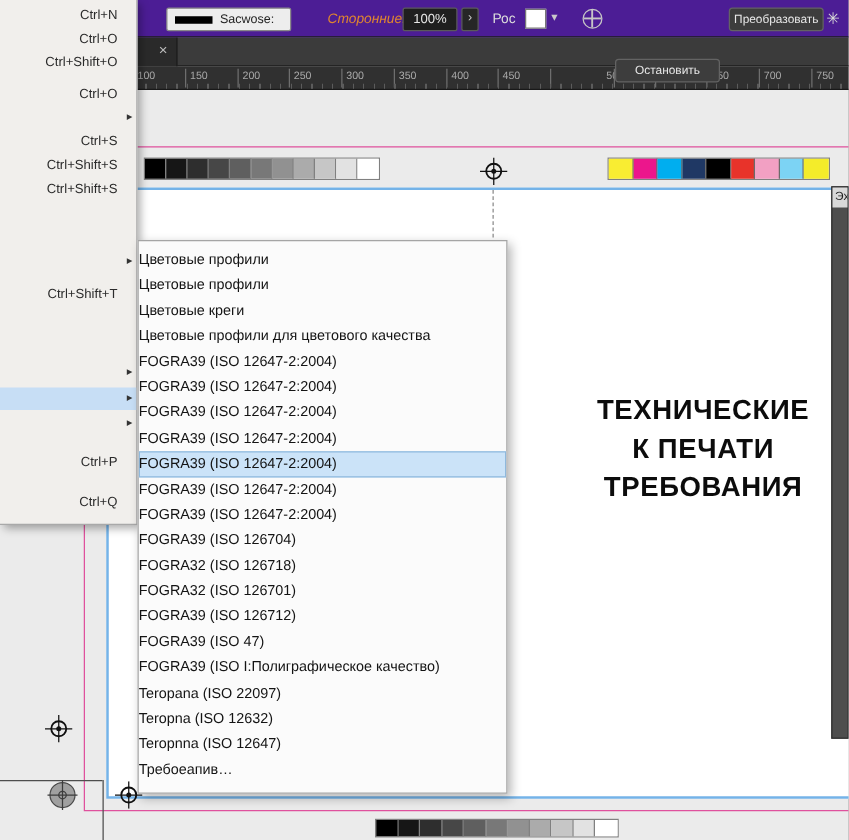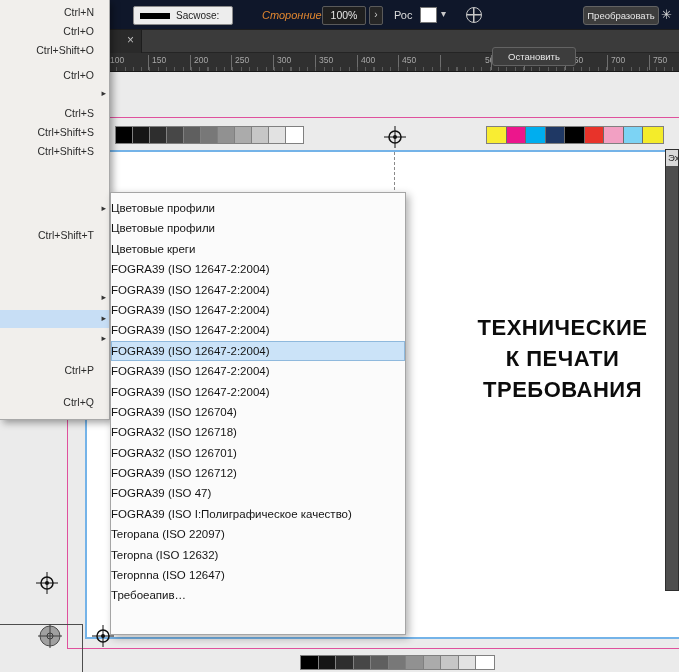--- a/index.html
+++ b/index.html
@@ -4,21 +4,21 @@
 <style>
   * { margin:0; padding:0; box-sizing:border-box; }
   html,body { background:#555; }
   .app {
     position:relative; width:679px; height:672px; overflow:hidden;
     background:#ebebeb; font-family:"Liberation Sans", sans-serif;
   }
 
   
   .toolbar { position:absolute; top:0; left:0; right:0; height:30px;
-    background:#0f172a; border-bottom:1px solid #1c1c1c; z-index:10; }
+    background:#4c1d95; border-bottom:1px solid #1c1c1c; z-index:10; }
   .stroke-control { position:absolute; left:133px; top:6px; width:100px; height:19px;
     background:#ededed; border:1px solid #8a8a8a; border-radius:2px;
     display:flex; align-items:center; gap:6px; padding:0 6px; cursor:pointer; }
   .stroke-bar { width:30px; height:6px; background:#000; }
   .stroke-label { font-size:10px; color:#222; }
   .style-label { position:absolute; left:262px; top:9px; font-size:11px;
     font-style:italic; color:#e0862f; }
   .zoom-box { position:absolute; left:322px; top:6px; width:44px; height:19px;
     background:#1f1f1f; border:1px solid #5a5a5a; color:#e6e6e6; font-size:10.5px;
     text-align:center; line-height:17px; border-radius:2px; }
@@ -368,20 +368,23 @@
       </div>
 
       <div class="submenu-item">
         <span>Цветовые профили</span>
       </div>
 
       <div class="submenu-item">
         <span>Цветовые креги</span>
       </div>
 
+      <div class="submenu-item">
+        <span>Цветовые профили для цветового качества</span>
+      </div>
 
       <div class="submenu-item">
         <span>FOGRA39 (ISO 12647-2:2004)</span>
       </div>
 
       <div class="submenu-item">
         <span>FOGRA39 (ISO 12647-2:2004)</span>
       </div>
 
       <div class="submenu-item">

